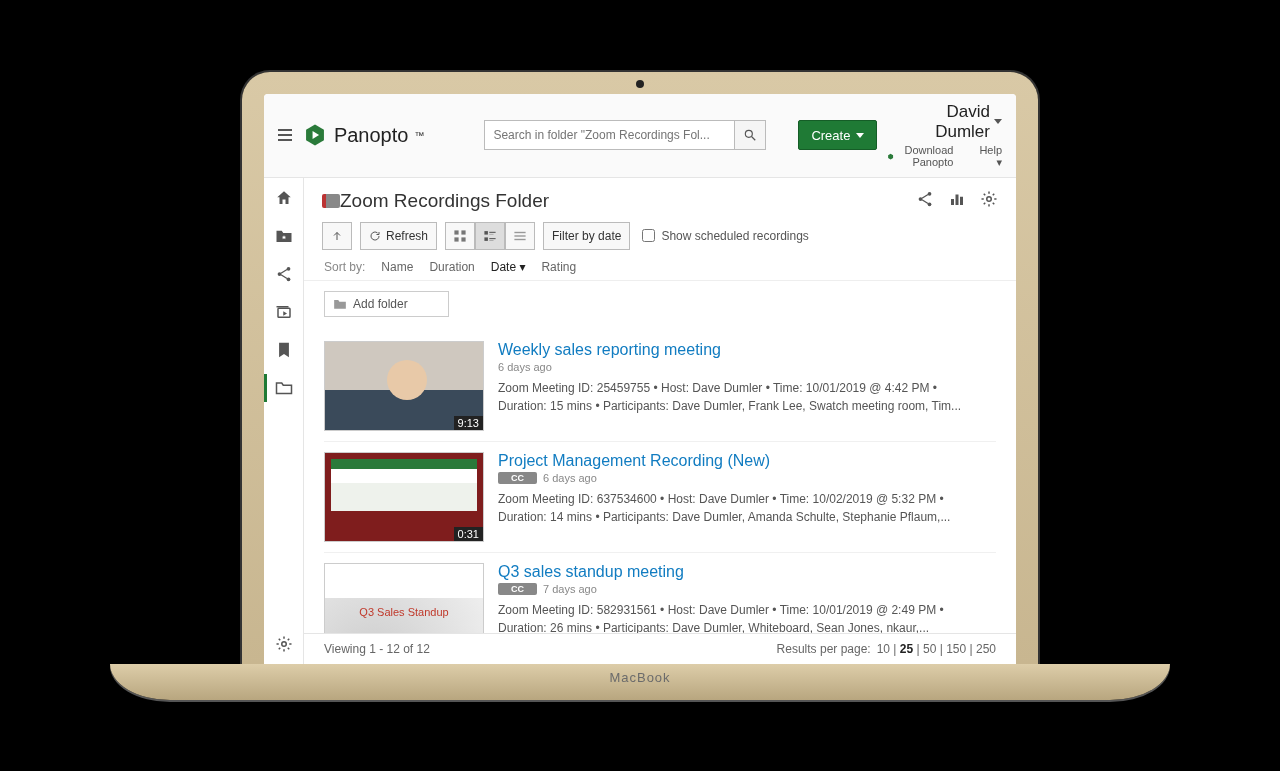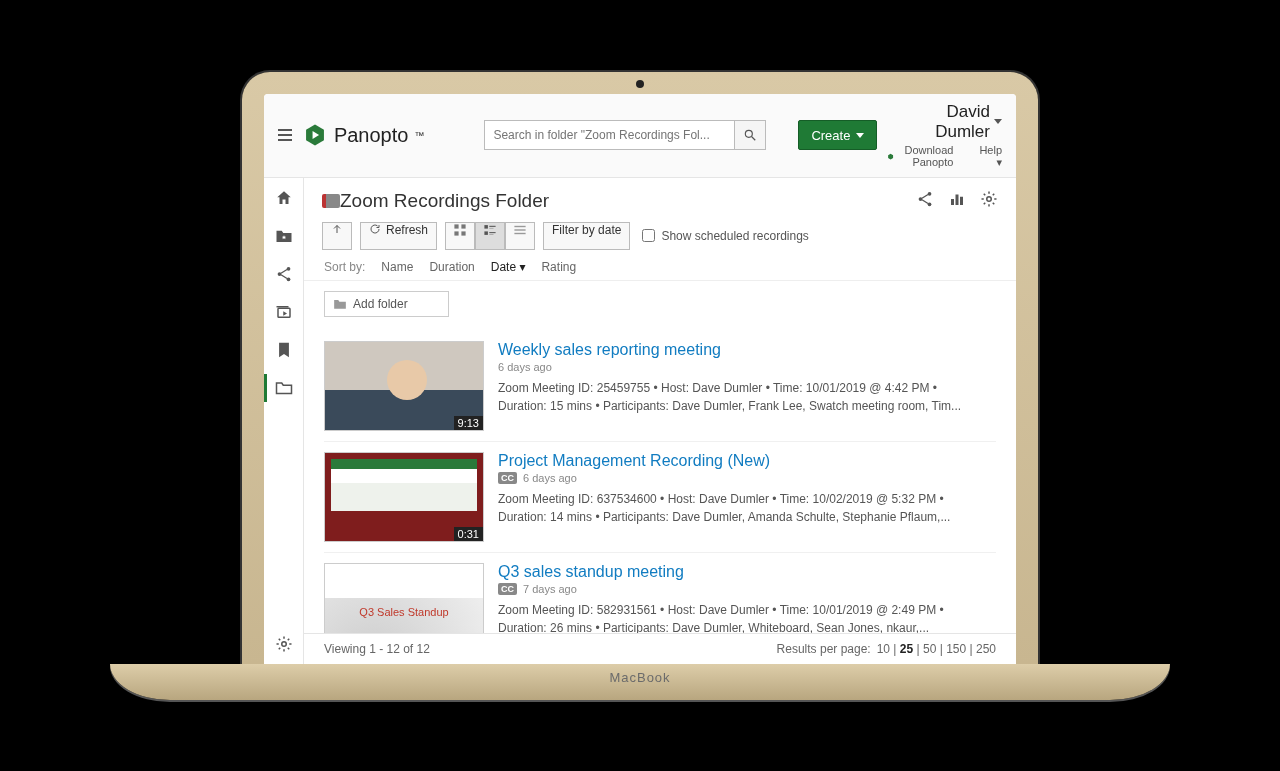--- a/index.html
+++ b/index.html
@@ -35,41 +35,41 @@
   .side-icon.active{position:relative;}
   .side-icon.active::before{content:""; position:absolute; left:-10px; top:-4px; bottom:-4px; width:3px; background:#1f7a35;}
   .side-bottom{margin-top:auto;}
   .main{flex:1; display:flex; flex-direction:column; overflow:hidden;}
   .folder-header{display:flex; align-items:center; padding:12px 18px 6px; }
   .folder-header h1{font-size:19px; font-weight:400; color:#333;}
   .folder-icon-red{width:18px; height:14px; background:linear-gradient(to right,#b33 4px,#888 4px); border-radius:2px;}
   .folder-actions{margin-left:auto; display:flex; gap:14px; color:#555;}
   .folder-actions span{cursor:pointer;}
   .toolbar{display:flex; align-items:center; gap:8px; padding:4px 18px;}
-  .btn{border:1px solid #bbb; background:#f8f8f8; height:28px; padding:0 8px; display:flex; align-items:flex-start; gap:5px; cursor:pointer; font-size:12px; color:#333;}
+  .btn{border:1px solid #bbb; background:#f8f8f8; height:28px; padding:0 8px; display:flex; align-items:center; gap:5px; cursor:pointer; font-size:12px; color:#333;}
   .btn.icon-only{width:30px; justify-content:center; padding:0;}
   .view-group{display:flex;}
   .view-group .btn{border-radius:0;}
   .view-group .btn.active{background:#ddd;}
   .check-lbl{display:flex; align-items:center; gap:6px; color:#555; font-size:12px; margin-left:4px;}
   .sortbar{display:flex; align-items:center; gap:16px; padding:6px 20px; font-size:12px; color:#666; border-bottom:1px solid #eee;}
   .sortbar .lbl{color:#888;}
   .sortbar .opt{cursor:pointer;}
   .sortbar .active{color:#222; font-weight:500;}
   .addfolder-row{padding:10px 20px;}
   .addfolder{border:1px solid #ccc; display:inline-flex; align-items:center; gap:6px; padding:5px 40px 5px 8px; font-size:12px; color:#555; cursor:pointer;}
   .list{flex:1; overflow:auto; padding:4px 20px 0;}
   .item{display:flex; gap:14px; padding:10px 0; border-bottom:1px solid #f0f0f0;}
   .thumb{width:160px; height:90px; background:#777; position:relative; flex-shrink:0; border:1px solid #ccc;}
   .thumb .dur{position:absolute; right:0; bottom:0; background:#222; color:#fff; font-size:11px; padding:1px 4px;}
   .thumb .bar{position:absolute; left:0; bottom:0; height:3px; background:#1f7a35;}
   .meta{flex:1; min-width:0;}
   .title{color:#117cc1; font-size:16px; margin-bottom:2px; cursor:pointer;}
   .sub{color:#888; font-size:11px; margin-bottom:6px; display:flex; align-items:center; gap:6px;}
-  .cc-badge{background:#888; color:#fff; font-size:9px; padding:1px 3px; border-radius:2px; font-weight:bold;}
+  .cc-badge{background:#888; color:#fff; font-size:9px; padding:1px 13px; border-radius:2px; font-weight:bold;}
   .desc{color:#555; font-size:12px; line-height:1.5;}
   .footer{display:flex; align-items:center; padding:8px 20px; border-top:1px solid #e5e5e5; font-size:12px; color:#666;}
   .footer .right{margin-left:auto; display:flex; gap:6px;}
   .footer .right span{cursor:pointer;}
   .footer .right .sel{color:#222; font-weight:600;}
   
   .thumb.t0{background:linear-gradient(#cfc8bf 55%, #3a4a5a 55%); display:flex; align-items:flex-end; justify-content:center;}
   .thumb.t0 .head{width:40px; height:40px; border-radius:50%; background:#e8c9a8; position:absolute; top:18px; left:62px;}
   .thumb.t1{background:#7f1d1d;}
   .thumb.t1::before{content:""; position:absolute; inset:6px 6px 30px 6px; background:linear-gradient(#2a7a3a 0 10px,#fff 10px 24px, #eef2ec 24px);}

